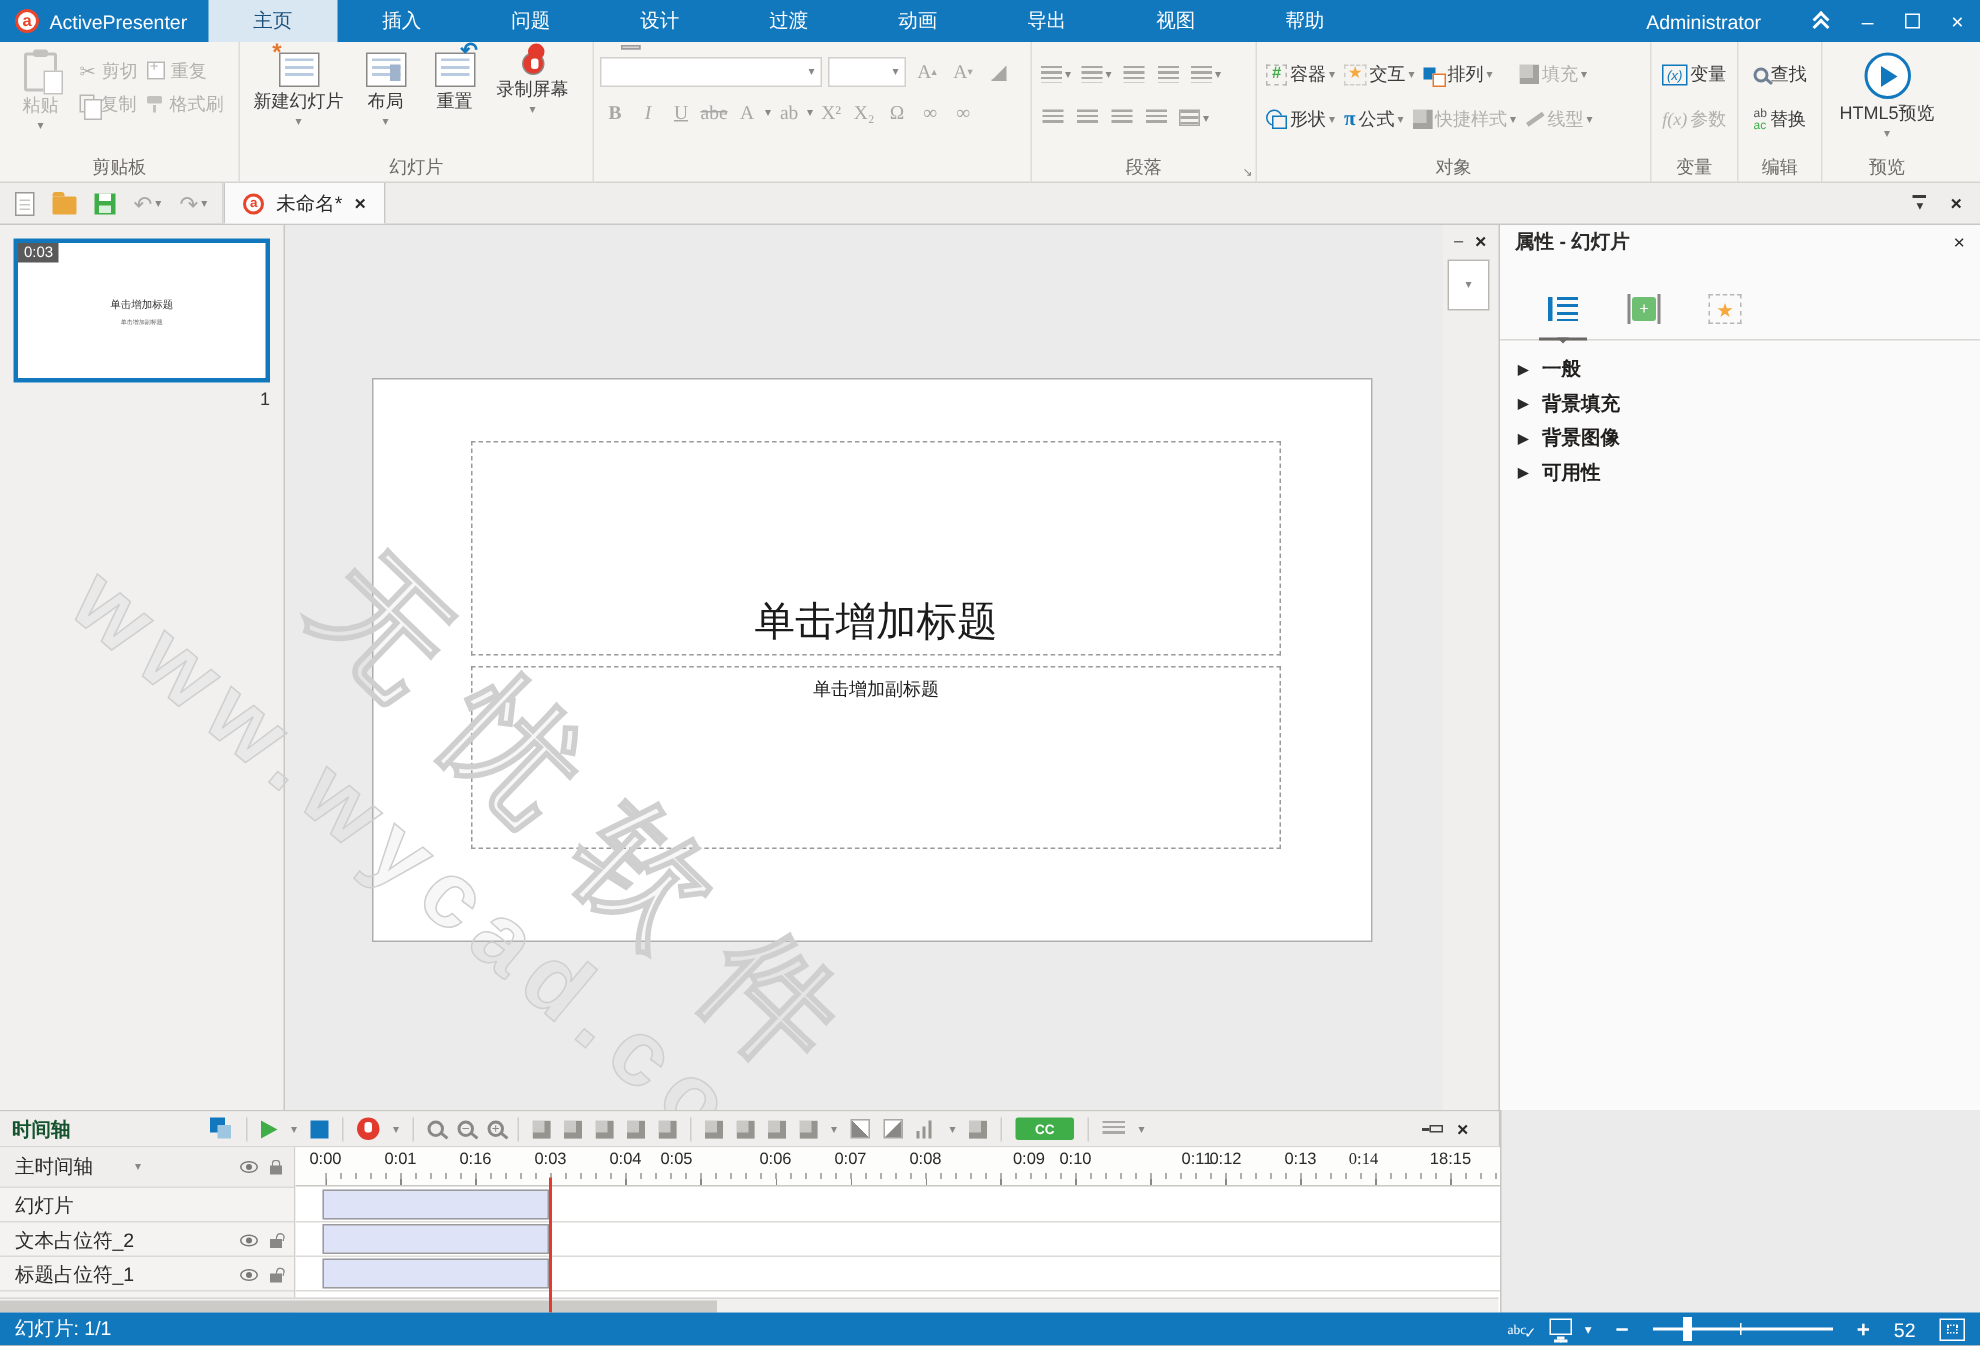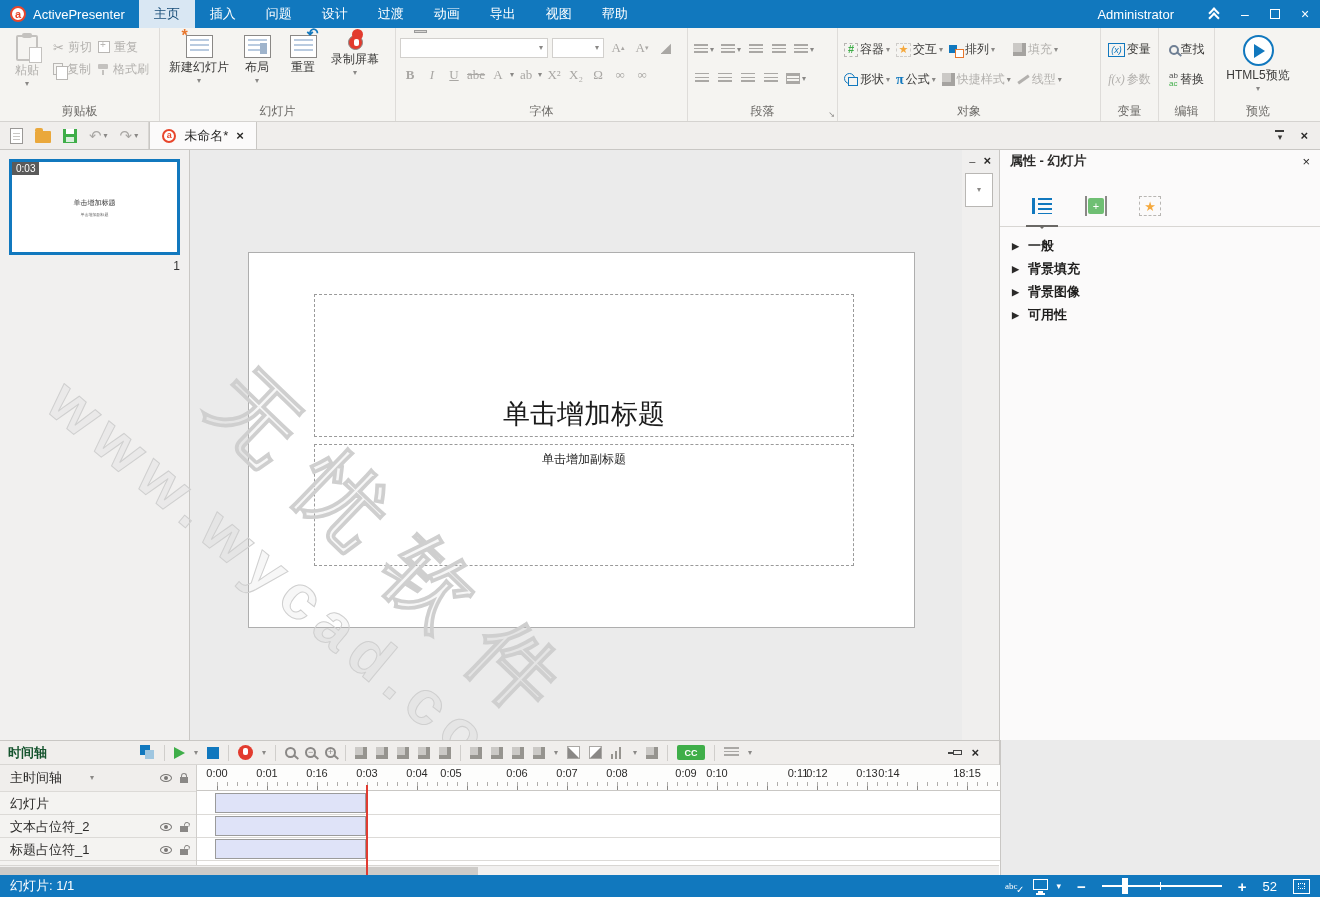--- a/index.html
+++ b/index.html
@@ -6,21 +6,21 @@
   *{box-sizing:border-box;}
   .app{position:relative;width:1320px;height:897px;background:#ebebeb;overflow:hidden;
        font-family:"Liberation Sans",sans-serif;color:#3b3a39;font-size:12px;}
 
   
   .titlebar{position:absolute;left:0;top:0;width:1320px;height:28px;background:#1178be;
             display:flex;align-items:stretch;color:#fff;font-size:13px;}
   .tb-logo-wrap{display:flex;align-items:center;gap:7px;padding:0 14px 0 10px;}
   .tb-logo{width:16px;height:16px;border-radius:50%;background:#fff;border:2px solid #e8462c;
            color:#e8462c;font-weight:bold;font-size:11px;display:flex;align-items:center;justify-content:center;line-height:1;}
-  .menu-item{padding:0 15px;display:flex;align-items:center;cursor:default;}
+  .menu-item{padding:0 30px;display:flex;align-items:center;cursor:default;}
   .menu-item.active{background:#d9e7f3;color:#1a4f79;}
   .tb-right{margin-left:auto;display:flex;align-items:stretch;}
   .tb-user{display:flex;align-items:center;padding:0 26px;}
   .winbtn{width:30px;display:flex;align-items:center;justify-content:center;font-size:14px;}
   .chev2{position:relative;width:12px;height:10px;}
   .chev2 i{position:absolute;left:1px;width:8px;height:8px;border-left:2px solid #fff;border-top:2px solid #fff;
            transform:rotate(45deg);}
   .chev2 i:nth-child(1){top:0;} .chev2 i:nth-child(2){top:5px;}
   .maxbox{width:10px;height:10px;border:1.5px solid #fff;}
 
@@ -165,21 +165,21 @@
   .magp{position:relative;width:11px;height:11px;border:2px solid #8a8886;border-radius:50%;font-size:9px;color:#8a8886;
         display:flex;align-items:center;justify-content:center;line-height:1;}
   .magp:after{content:"";position:absolute;width:6px;height:2px;background:#8a8886;right:-5px;bottom:-2px;transform:rotate(40deg);}
   .fsq{width:13px;height:13px;border:1px solid #aaa8a5;}
   .fsq.in{background:linear-gradient(to top right,#8a8886 49%,#fff 51%);}
   .fsq.out{background:linear-gradient(to top left,#8a8886 49%,#fff 51%);}
   .vbars{width:13px;height:12px;background:
      linear-gradient(#96948f,#96948f) left bottom/2px 5px no-repeat,
      linear-gradient(#96948f,#96948f) 4px bottom/2px 8px no-repeat,
      linear-gradient(#96948f,#96948f) 8px bottom/2px 12px no-repeat;}
-  .cc{width:28px;height:15px;background:#3fae49;color:#fff;font-size:9px;font-weight:bold;display:flex;align-items:center;justify-content:center;border-radius:2px;}
+  .cc{width:39px;height:15px;background:#3fae49;color:#fff;font-size:9px;font-weight:bold;display:flex;align-items:center;justify-content:center;border-radius:2px;}
   .pin{width:9px;height:5px;border:1.5px solid #444;position:relative;margin-left:auto;}
   .pin:before{content:"";position:absolute;left:-6px;top:1px;width:5px;height:1.5px;background:#444;}
   .tl-names{position:absolute;left:0;top:24px;width:197px;height:111px;background:#f4f3f1;border-right:1px solid #d0cecb;}
   .tl-row{position:absolute;left:0;width:100%;display:flex;align-items:center;border-bottom:1px solid #dcdad7;font-size:13px;color:#2b2a29;}
   .tl-row .nm{padding-left:10px;}
   .tl-row .icons{margin-left:auto;display:flex;align-items:center;gap:8px;padding-right:8px;}
   .eye{width:12px;height:8px;border:1px solid #7a7876;border-radius:50%;position:relative;}
   .eye:after{content:"";position:absolute;left:3px;top:1px;width:4px;height:4px;border-radius:50%;background:#7a7876;}
   .lock{width:8px;height:6px;background:#8a8886;position:relative;margin-top:4px;}
   .lock:before{content:"";position:absolute;top:-4px;left:1px;width:4px;height:4px;border:1.5px solid #8a8886;border-bottom:none;border-radius:3px 3px 0 0;}
@@ -355,21 +355,20 @@
               </span>
             </span>
           <span class="caret">▾</span>
           <span class="gbtn">X²</span>
           <span class="gbtn">X₂</span>
           <span class="gbtn">Ω</span>
           <span class="gbtn">∞</span>
           <span class="gbtn">∞</span>
         </div>
       </div>
-      <div class="rgroup-label">字体</div>
     </div>
 
     <div class="rgroup" style="width:150px;">
       <div style="display:flex;flex-direction:column;gap:8px;padding-top:7px;">
         <div style="display:flex;gap:3px;align-items:center;">
           <span class="pbtn">
               <span class="plines"></span>
               <span class="caret">▾</span>
             </span>
           <span class="pbtn">
@@ -681,21 +680,21 @@
         <span class="rl" style="left:195px;">0:04</span>
         <span class="rl" style="left:229px;">0:05</span>
         <span class="rl" style="left:295px;">0:06</span>
         <span class="rl" style="left:345px;">0:07</span>
         <span class="rl" style="left:395px;">0:08</span>
         <span class="rl" style="left:464px;">0:09</span>
         <span class="rl" style="left:495px;">0:10</span>
         <span class="rl" style="left:576px;">0:11</span>
         <span class="rl" style="left:595px;">0:12</span>
         <span class="rl" style="left:645px;">0:13</span>
-        <span class="rl" style="left:667px;">0:14</span>
+        <span class="rl" style="left:687px;font-family:Liberation Serif, serif;">0:14</span>
         <span class="rl" style="left:745px;">18:15</span>
         <span class="ticks"></span>
       </div>
       <div class="trackrow" style="top:27px;height:23px;">
           <span class="bar"></span>
         </div>
       <div class="trackrow" style="top:50px;height:23px;">
           <span class="bar"></span>
         </div>
       <div class="trackrow" style="top:73px;height:23px;">

